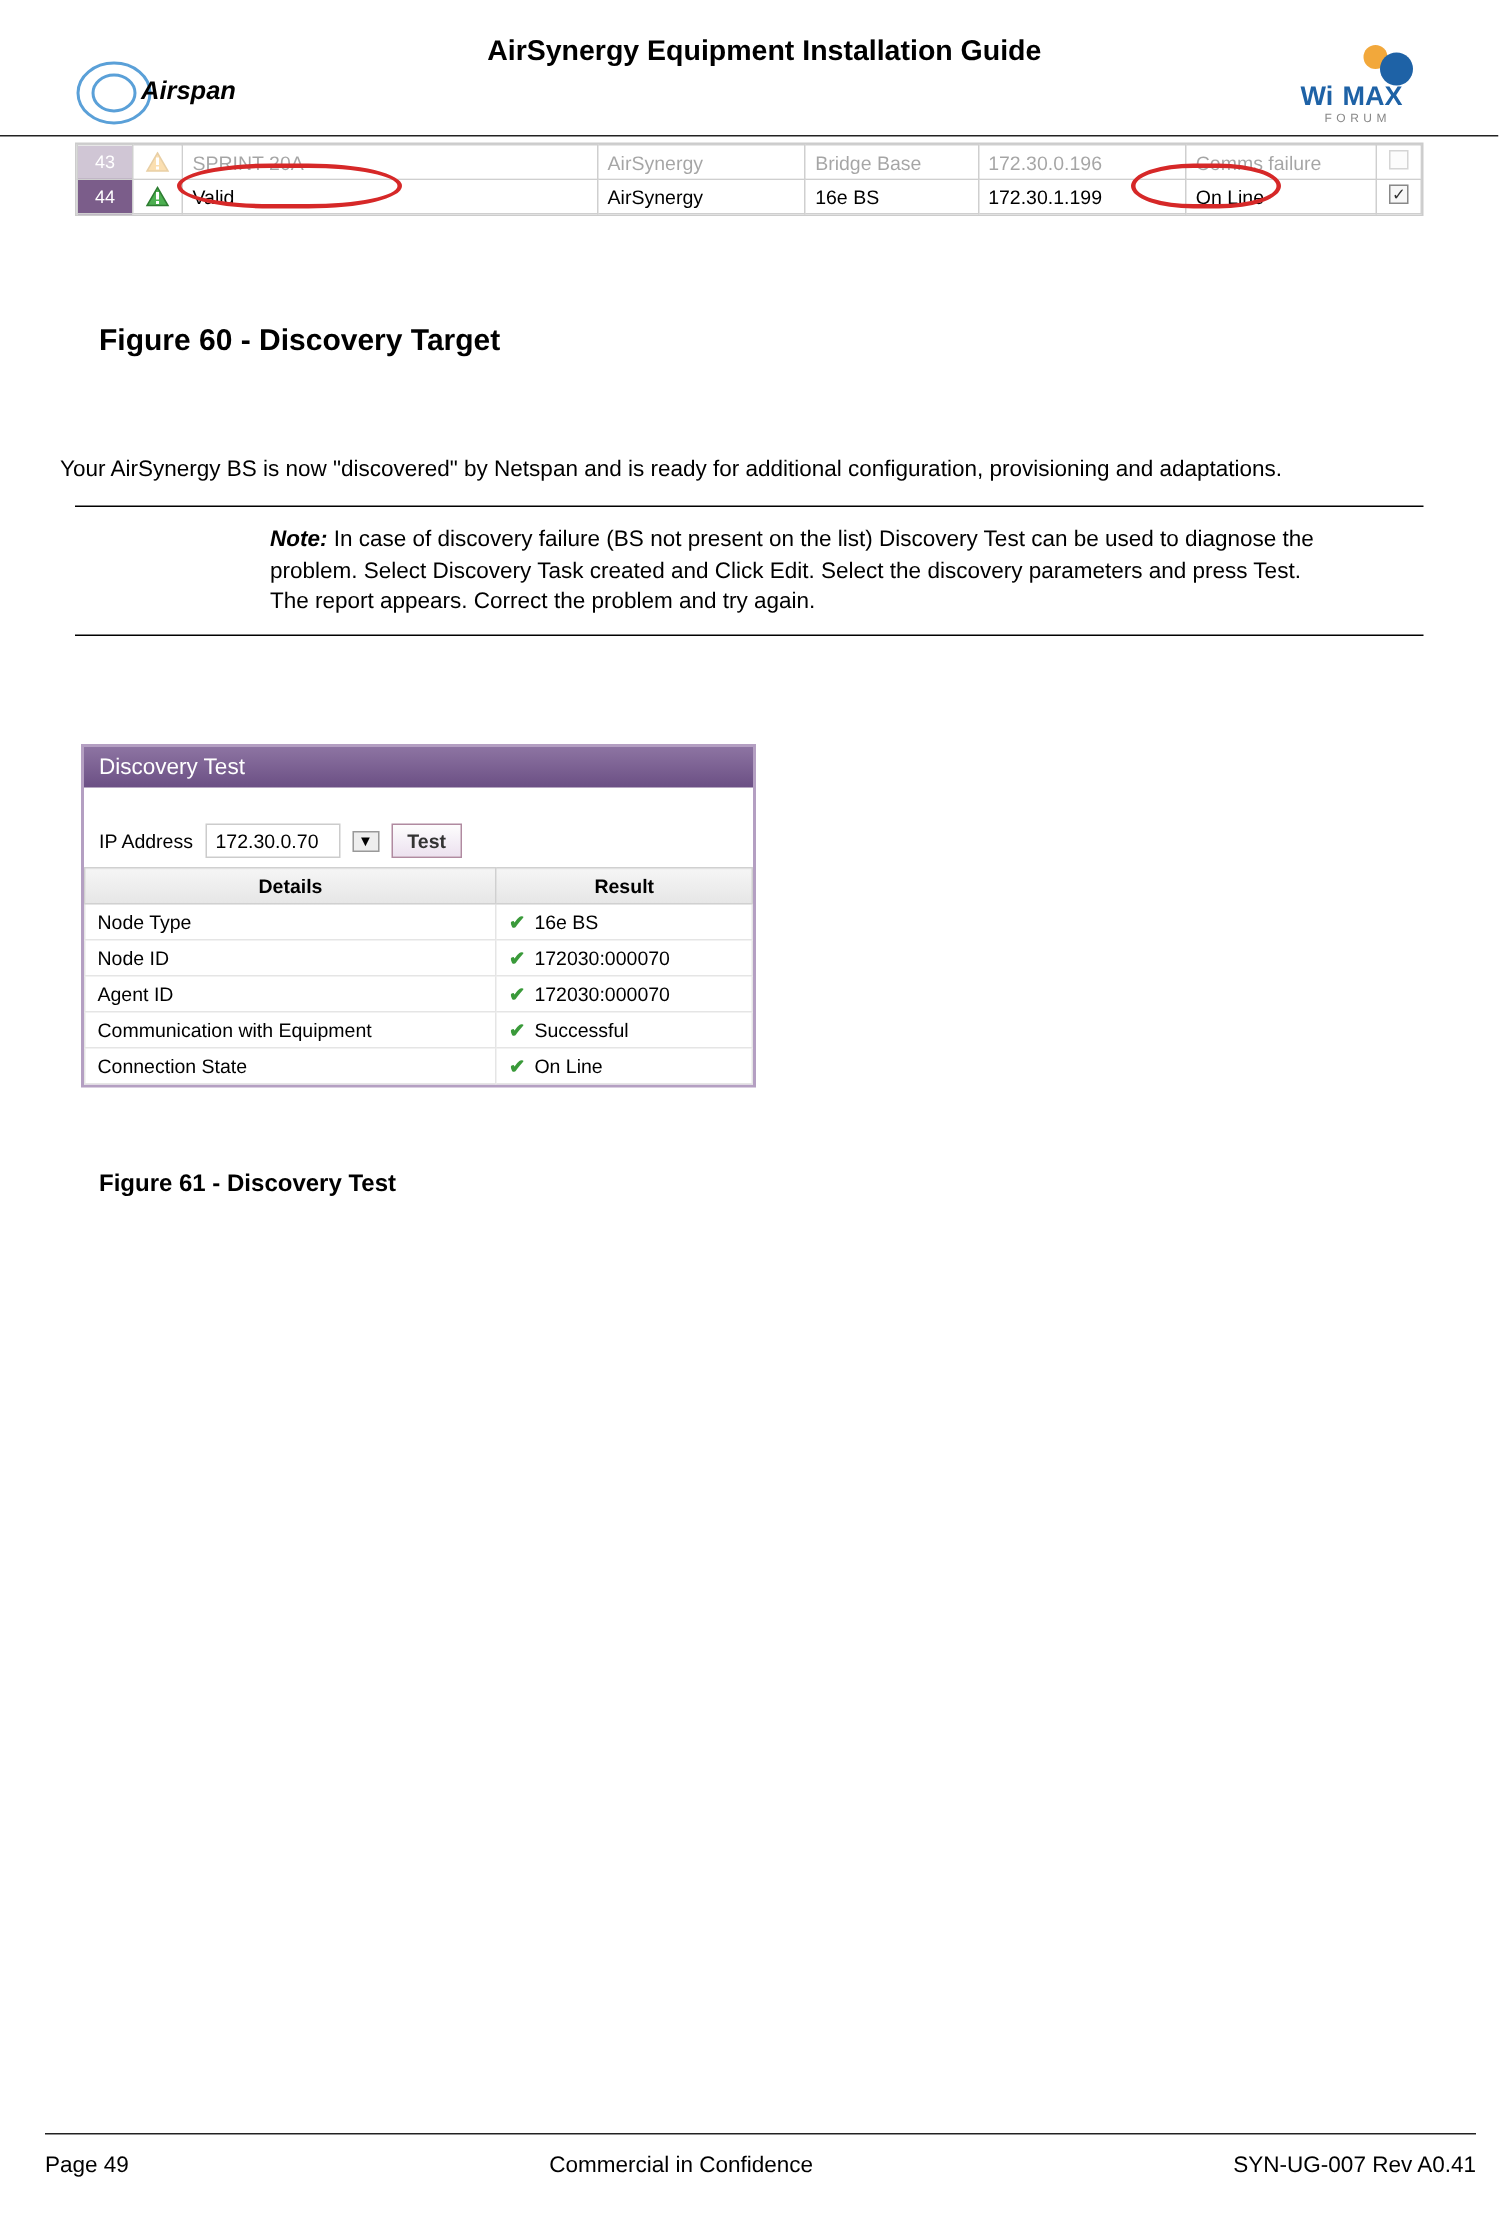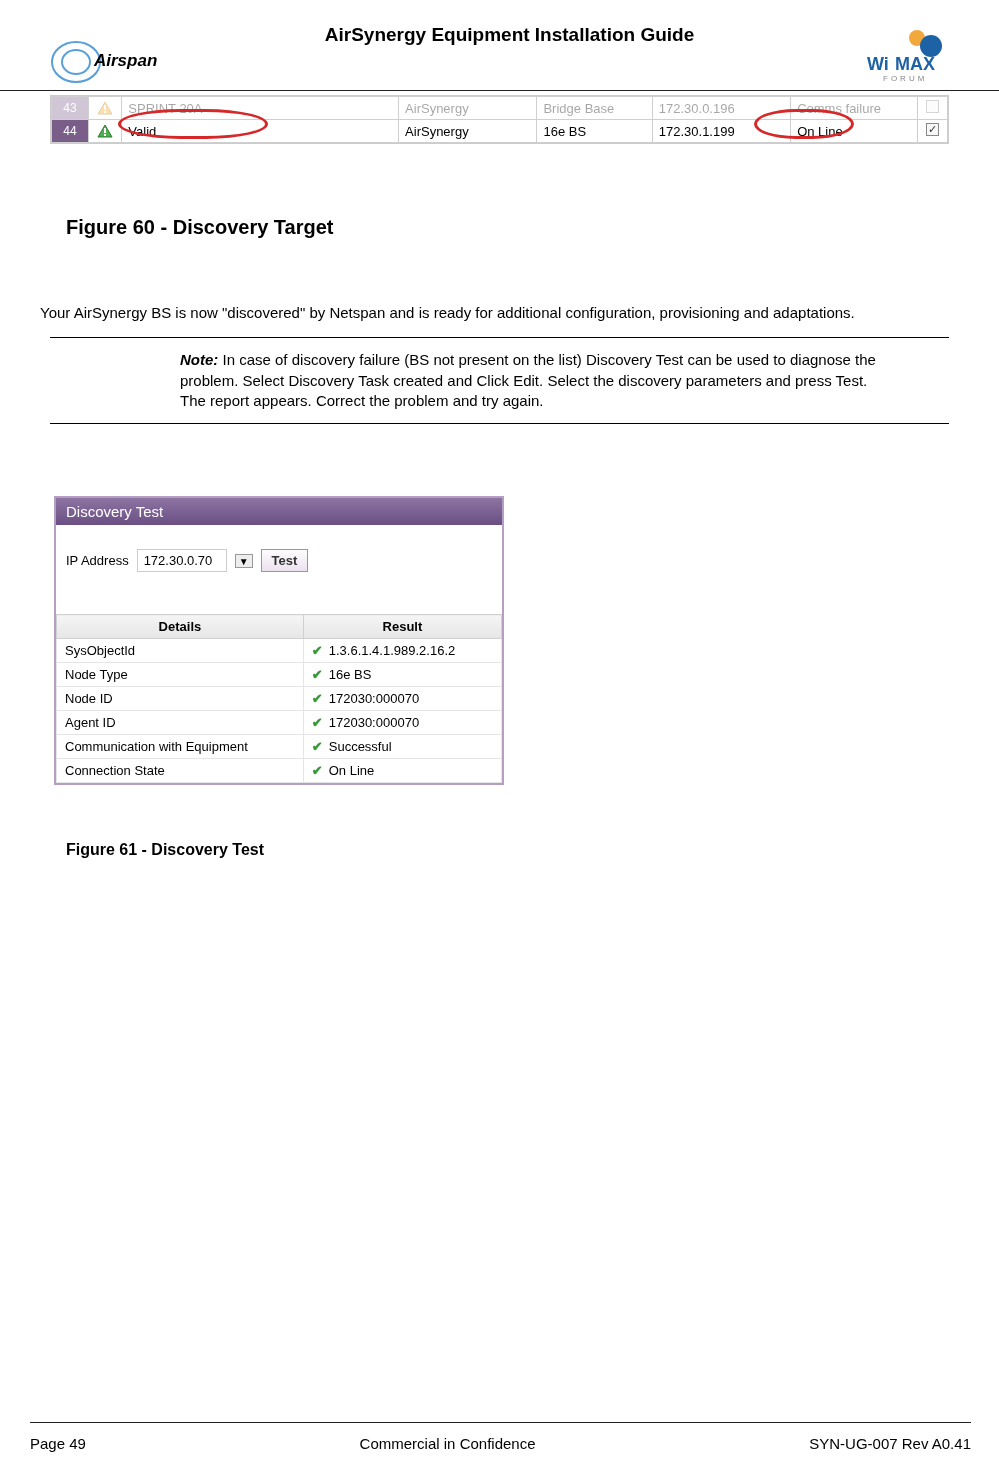--- a/index.html
+++ b/index.html
@@ -107,38 +107,38 @@
       line-height: 1;
     }
     .test-btn {
       border: 1px solid #b08aa0;
       background: linear-gradient(#fdfdfd,#ece1ef);
       padding: 3px 10px;
       font-size: 13px;
       color: #333;
       font-weight: bold;
     }
-    .dt-table { width: 100%; border-collapse: collapse; font-size: 13px; margin-top: 36px; }
+    .dt-table { width: 100%; border-collapse: collapse; font-size: 13px; }
     .dt-table th {
       background: linear-gradient(#f5f5f5,#e6e6e6);
       border: 1px solid #d0d0d0;
       padding: 4px 8px;
       font-weight: bold;
       text-align: center;
     }
     .dt-table td {
       border: 1px solid #e5e5e5;
       padding: 4px 8px;
       vertical-align: middle;
     }
     .ok-check { color: #3a9a3a; font-weight: bold; margin-right: 6px; }
 
     .page-footer {
       position: absolute;
-      left: 30px; right: 28px; bottom: 30px;
+      left: 30px; right: 15px; bottom: 30px;
       border-top: 1px solid #222;
       padding-top: 12px;
       display: flex;
       justify-content: space-between;
       font-size: 15px;
     }
   </style>
 </head>
 <body>
 
@@ -225,24 +225,20 @@
       <span class="dd-btn">▼</span>
       <span class="test-btn">Test</span>
     </div>
     <table class="dt-table">
       <tbody>
           <tr>
         <th>Details</th>
         <th>Result</th>
       </tr>
       <tr>
-            <td>SysObjectId</td>
-            <td><span class="ok-check">✔</span><span>1.3.6.1.4.1.989.2.16.2</span></td>
-          </tr>
-      <tr>
             <td>Node Type</td>
             <td><span class="ok-check">✔</span><span>16e BS</span></td>
           </tr>
       <tr>
             <td>Node ID</td>
             <td><span class="ok-check">✔</span><span>172030:000070</span></td>
           </tr>
       <tr>
             <td>Agent ID</td>
             <td><span class="ok-check">✔</span><span>172030:000070</span></td>

